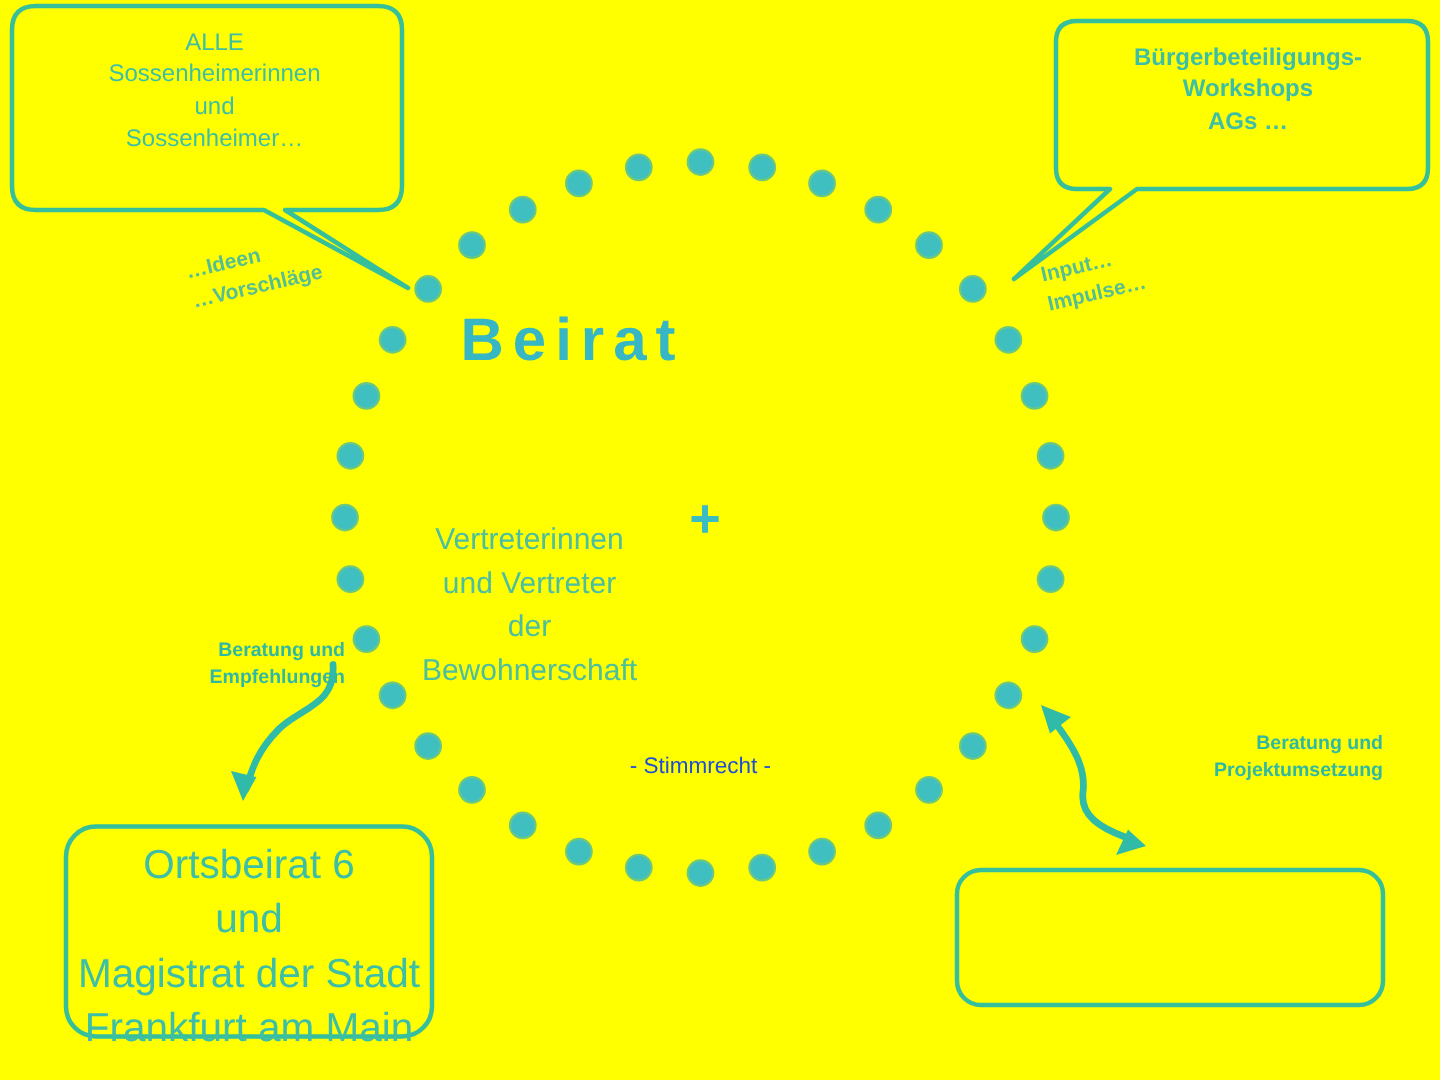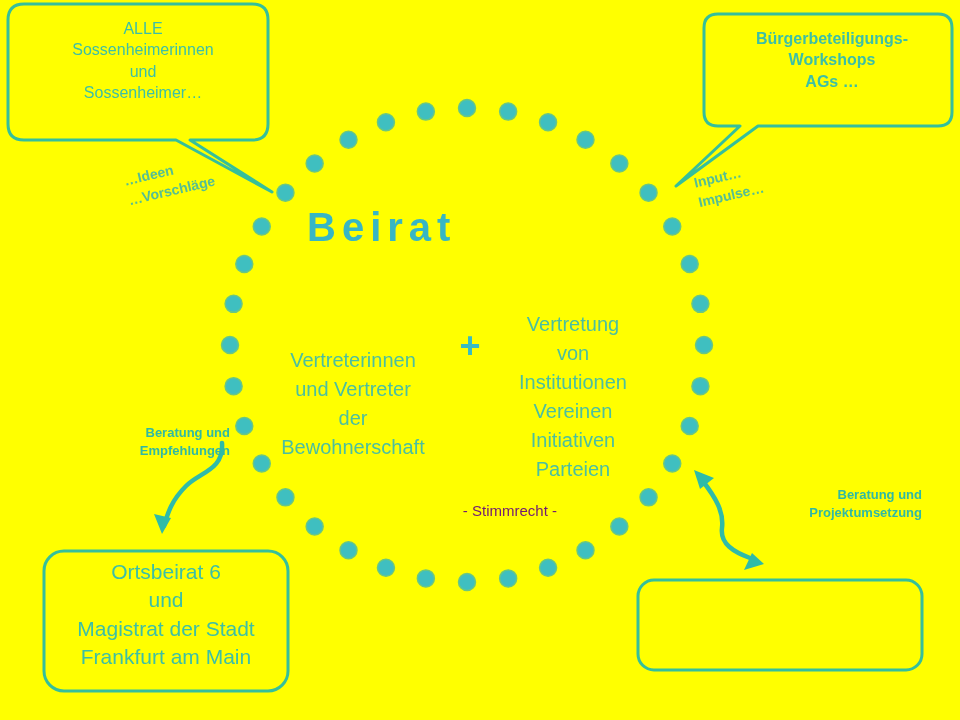--- a/index.html
+++ b/index.html
@@ -25,21 +25,21 @@
     font-weight:400;
   }
   #bubble-left-text{left:14px;top:18px;width:258px;}
   #bubble-right-text{left:712px;top:28px;width:240px;font-weight:bold;}
 
   
   .box-text{
     position:absolute;
     text-align:center;
     color:#3CBFA6;
-    font-size:21px;
+    font-size:27px;
     line-height:1.35;
     white-space:pre-line;
   }
   #box-bl-text{left:48px;top:558px;width:236px;}
   #box-br-text{left:640px;top:592px;width:280px;}
 
   
   #beirat-title{
     position:absolute;left:307px;top:205px;width:320px;
     text-align:left;
@@ -50,22 +50,22 @@
     position:absolute;text-align:center;color:#4BBFA0;
     font-size:20px;line-height:1.45;white-space:pre-line;
   }
   #col-left{left:268px;top:310px;width:170px;margin-top:36px;}
   #col-right{left:493px;top:310px;width:160px;}
   #plus-sign{
     position:absolute;left:440px;top:328px;width:60px;text-align:center;
     color:#39BCC2;font-size:36px;font-weight:bold;line-height:1;
   }
   #stimmrecht{
-    position:absolute;left:377px;top:502px;width:180px;text-align:right;
-    color:#701a75;font-size:15px;
+    position:absolute;left:377px;top:502px;width:180px;text-align:center;
+    color:#1d4ed8;font-size:15px;
   }
 
   
   .anno{
     position:absolute;text-align:right;color:#2FB9A4;
     font-size:13px;font-weight:bold;line-height:1.35;white-space:pre-line;
   }
   #anno-bl{left:70px;top:424px;width:160px;}
   #anno-br{left:742px;top:486px;width:180px;}
 
@@ -160,26 +160,20 @@
   <div id="anno-input" class="anno-rot">Input…
 Impulse…</div>
 
   <div id="beirat-title">Beirat</div>
 
   <div id="col-left" class="col">Vertreterinnen
 und Vertreter
 der
 Bewohnerschaft</div>
   <div id="plus-sign">+</div>
-  <div id="col-right" class="col">Vertretung
-von
-Institutionen
-Vereinen
-Initiativen
-Parteien</div>
 
   <div id="stimmrecht">- Stimmrecht -</div>
 
   <div id="anno-bl" class="anno">Beratung und
 Empfehlungen</div>
   <div id="anno-br" class="anno">Beratung und
 Projektumsetzung</div>
 
   <div id="box-bl-text" class="box-text">Ortsbeirat 6
 und

